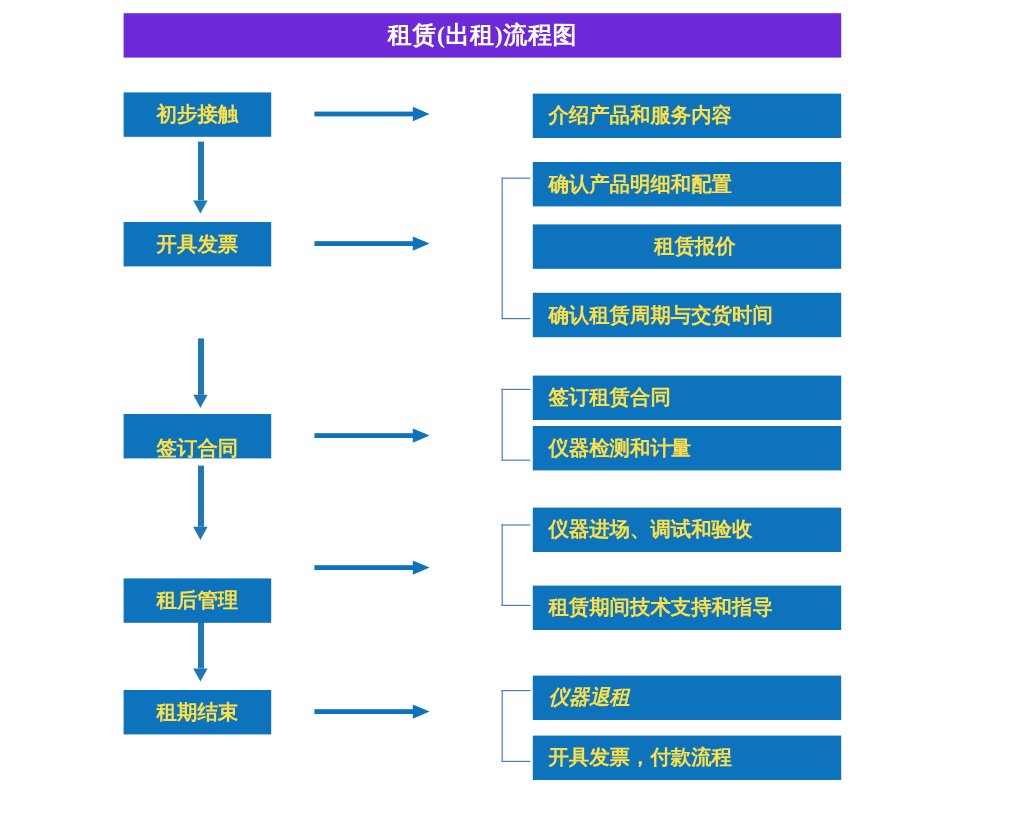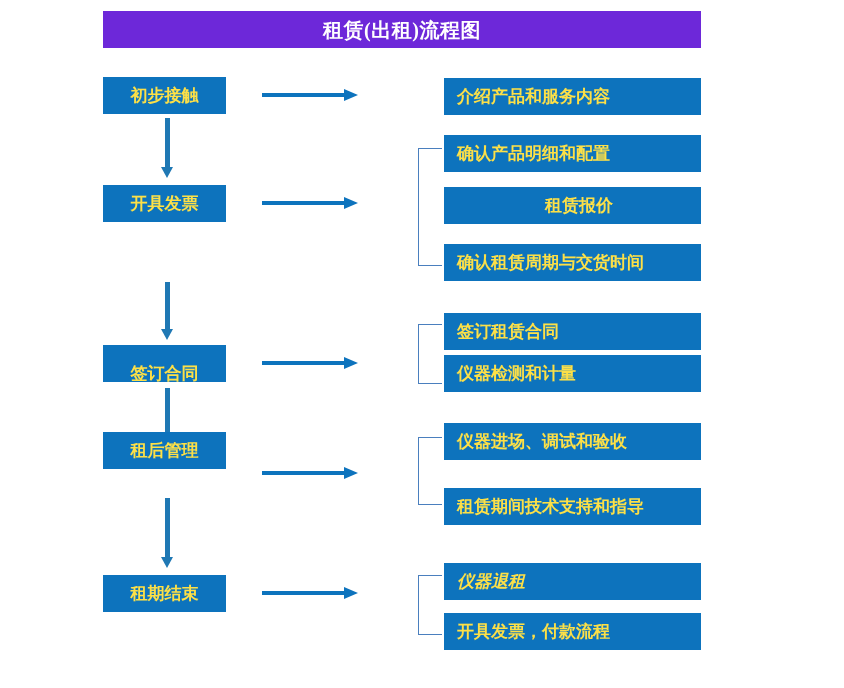--- a/index.html
+++ b/index.html
@@ -125,21 +125,21 @@
 
   <div class="node stage-node" style="top:77px;">
     <span>初步接触</span>
   </div>
   <div class="node stage-node" style="top:185px;">
     <span>开具发票</span>
   </div>
   <div class="node stage-node" style="top:345px;align-items:flex-end;">
     <span>签订合同</span>
   </div>
-  <div class="node stage-node" style="top:432px;align-items:center;">
+  <div class="node stage-node" style="top:482px;align-items:center;">
     <span>租后管理</span>
   </div>
   <div class="node stage-node" style="top:575px;">
     <span>租期结束</span>
   </div>
 
   <div class="h-arrow" style="top:89px;">
     <div class="shaft"></div>
     <div class="head"></div>
   </div>

